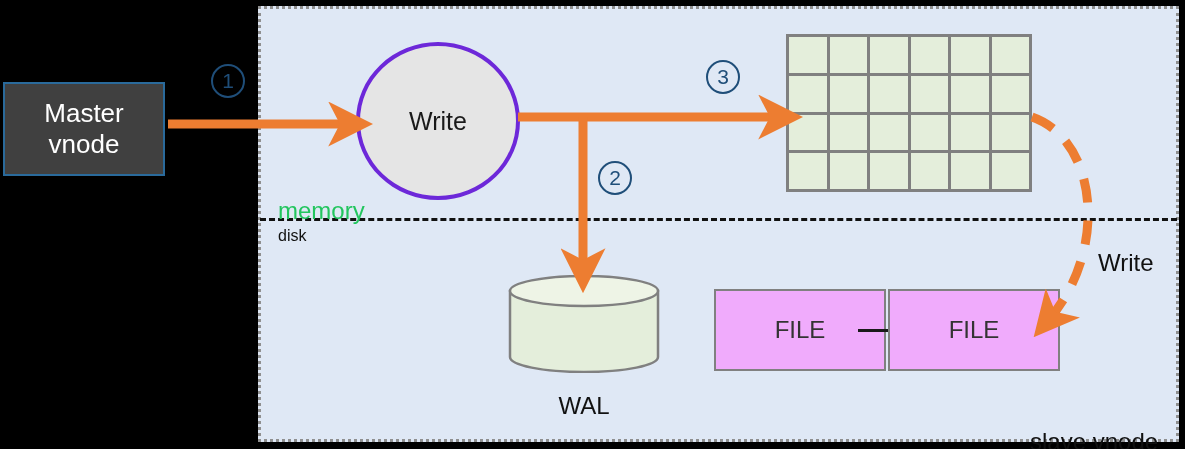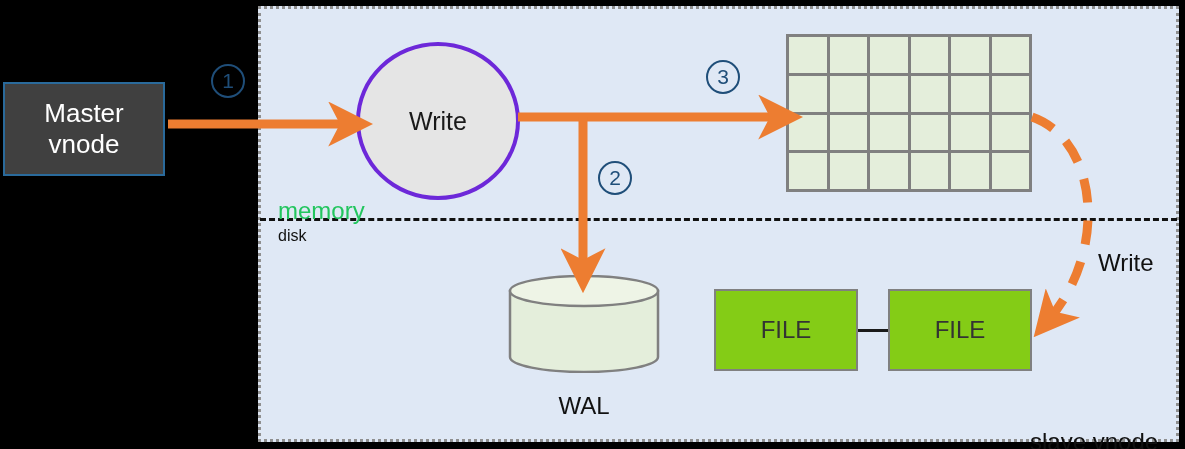--- a/index.html
+++ b/index.html
@@ -94,23 +94,23 @@
     top: 392px;
     width: 152px;
     text-align: center;
     font-size: 24px;
     color: #111111;
   }
   
   .file-box {
     position: absolute;
     top: 289px;
-    width: 144px;
+    width: 172px;
     height: 82px;
-    background: #84cc16;
+    background: #f0abfc;
     border: 2px solid #808080;
     box-sizing: border-box;
     display: flex;
     align-items: center;
     justify-content: center;
     font-size: 24px;
     color: #333333;
   }
   #file-box-1 { left: 714px; }
   #file-box-2 { left: 888px; }

